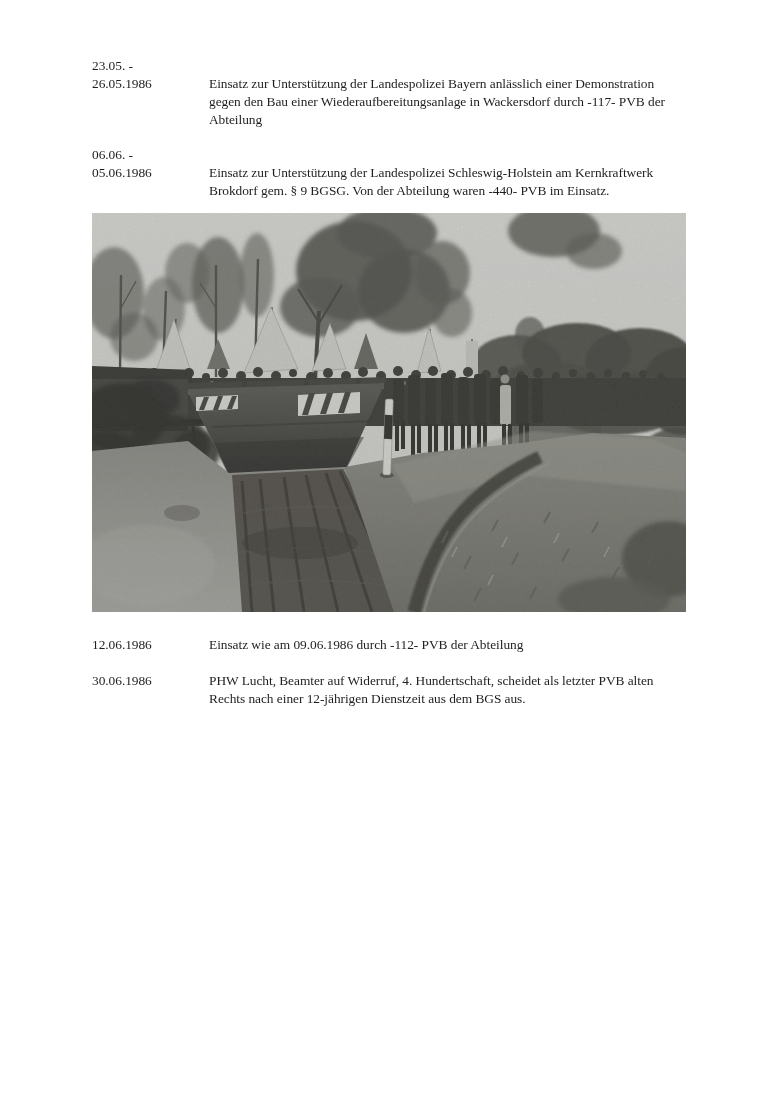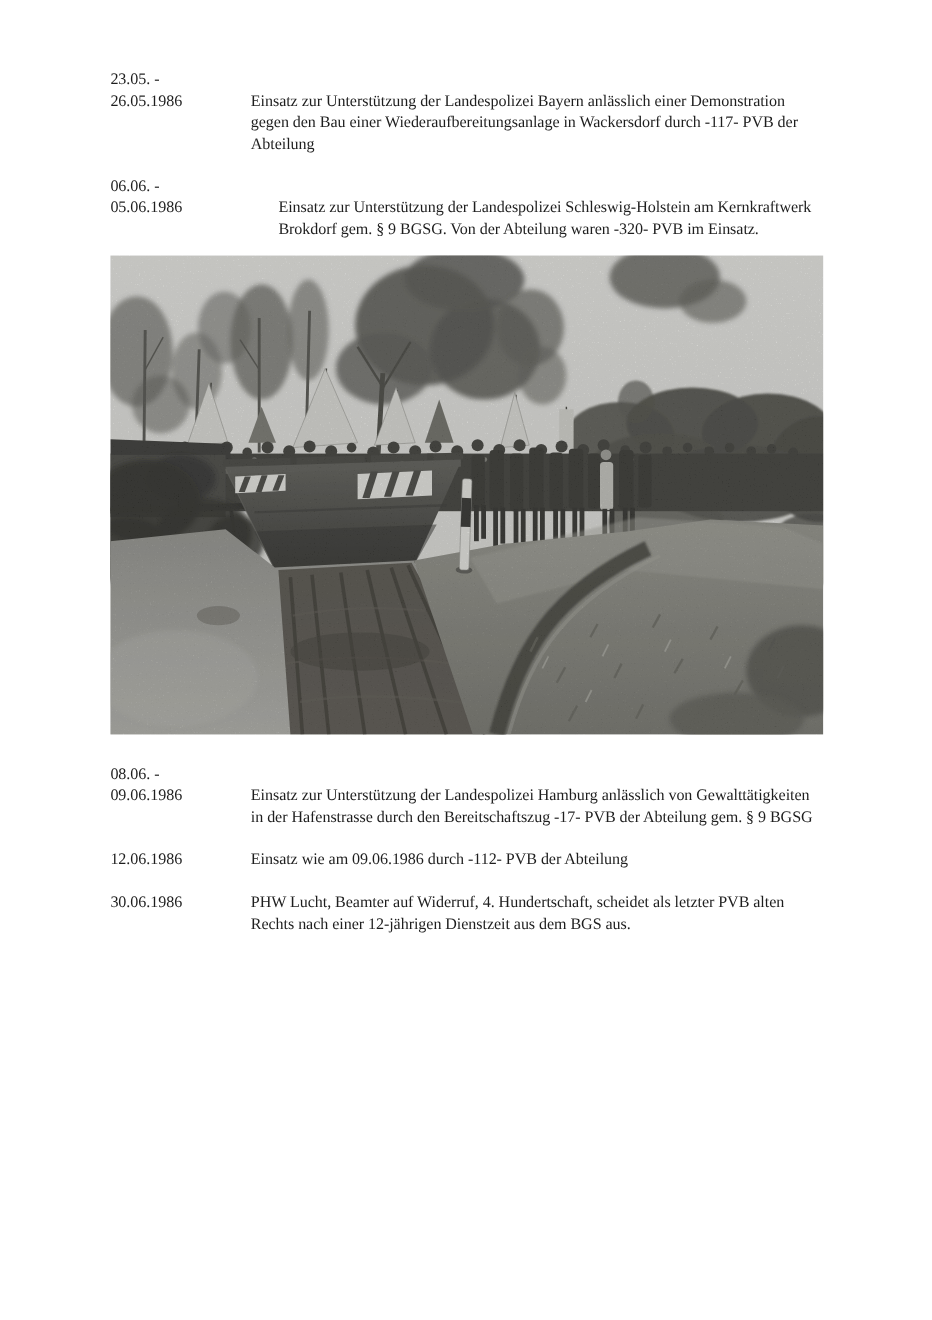--- a/index.html
+++ b/index.html
@@ -13,21 +13,21 @@
   }
   .content{
     position:absolute;left:92px;top:57px;width:594px;
     font-size:13.4px;line-height:18px;letter-spacing:-0.05px;
   }
   .entry{display:flex;align-items:flex-start;}
   .entry .dates{width:93px;flex:0 0 93px;}
   .entry .etext{flex:1;margin-left:24px;}
   .etext.offset{padding-top:18px;}
   .m17{margin-bottom:17px;}
-  .m13{margin-bottom:13px;gap:23px;}
+  .m13{margin-bottom:13px;}
   .m18{margin-bottom:18px;}
   figure.photo{
     margin:0 0 24px 0;padding:0;
     width:594px;height:399px;
     line-height:0;
   }
   .caption{
     margin:0 0 17px 49px;
     width:552px;
   }
@@ -48,21 +48,21 @@
         <div>26.05.1986</div>
       </div>
       <div class="etext offset">Einsatz zur Unterstützung der Landespolizei Bayern anlässlich einer Demonstration gegen den Bau einer Wiederaufbereitungsanlage in Wackersdorf durch -117- PVB der Abteilung</div>
     </div>
 
     <div class="entry m13">
       <div class="dates">
         <div>06.06. -</div>
         <div>05.06.1986</div>
       </div>
-      <div class="etext offset">Einsatz zur Unterstützung der Landespolizei Schleswig-Holstein am Kernkraftwerk Brokdorf gem. § 9 BGSG. Von der Abteilung waren -320- PVB im Einsatz.</div>
+      <div class="etext offset">Einsatz zur Unterstützung der Landespolizei Schleswig-Holstein am Kernkraftwerk Brokdorf gem. § 9 BGSG. Von der Abteilung waren -440- PVB im Einsatz.</div>
     </div>
 
     <figure class="photo" role="img" aria-label="Schwarzweißfoto: Ein Container und ein Leitpfosten sperren eine Zufahrtsstraße zum Kernkraftwerk Brokdorf, dahinter Demonstranten mit Fahnen unter Bäumen">
       <svg width="594" height="399" viewBox="0 0 594 399" xmlns="http://www.w3.org/2000/svg">
         <defs>
           <linearGradient id="skyG" x1="0" y1="0" x2="0" y2="1">
             <stop offset="0" stop-color="#ebebe7"></stop>
             <stop offset="0.7" stop-color="#e2e2dd"></stop>
             <stop offset="1" stop-color="#d8d8d2"></stop>
           </linearGradient>
@@ -340,27 +340,20 @@
           <rect x="292" y="186" width="8" height="76" rx="2" fill="#ecece7" stroke="#8a8a83" stroke-width="0.5"></rect>
           <rect x="292" y="202" width="8" height="24" fill="#242420"></rect>
         </g>
 
         <rect x="0" y="0" width="594" height="399" filter="url(#grainD)" opacity="0.20"></rect>
         <rect x="0" y="0" width="594" height="399" filter="url(#grainL)" opacity="0.12"></rect>
       </svg>
     </figure>
 
 
-    <div class="entry m17">
-      <div class="dates">
-        <div>08.06. -</div>
-        <div>09.06.1986</div>
-      </div>
-      <div class="etext offset">Einsatz zur Unterstützung der Landespolizei Hamburg anlässlich von Gewalttätigkeiten in der Hafenstrasse durch den Bereitschaftszug -17- PVB der Abteilung gem. § 9 BGSG</div>
-    </div>
 
     <div class="entry m18">
       <div class="dates">
         <div>12.06.1986</div>
       </div>
       <div class="etext">Einsatz wie am 09.06.1986 durch -112- PVB der Abteilung</div>
     </div>
 
     <div class="entry">
       <div class="dates">

